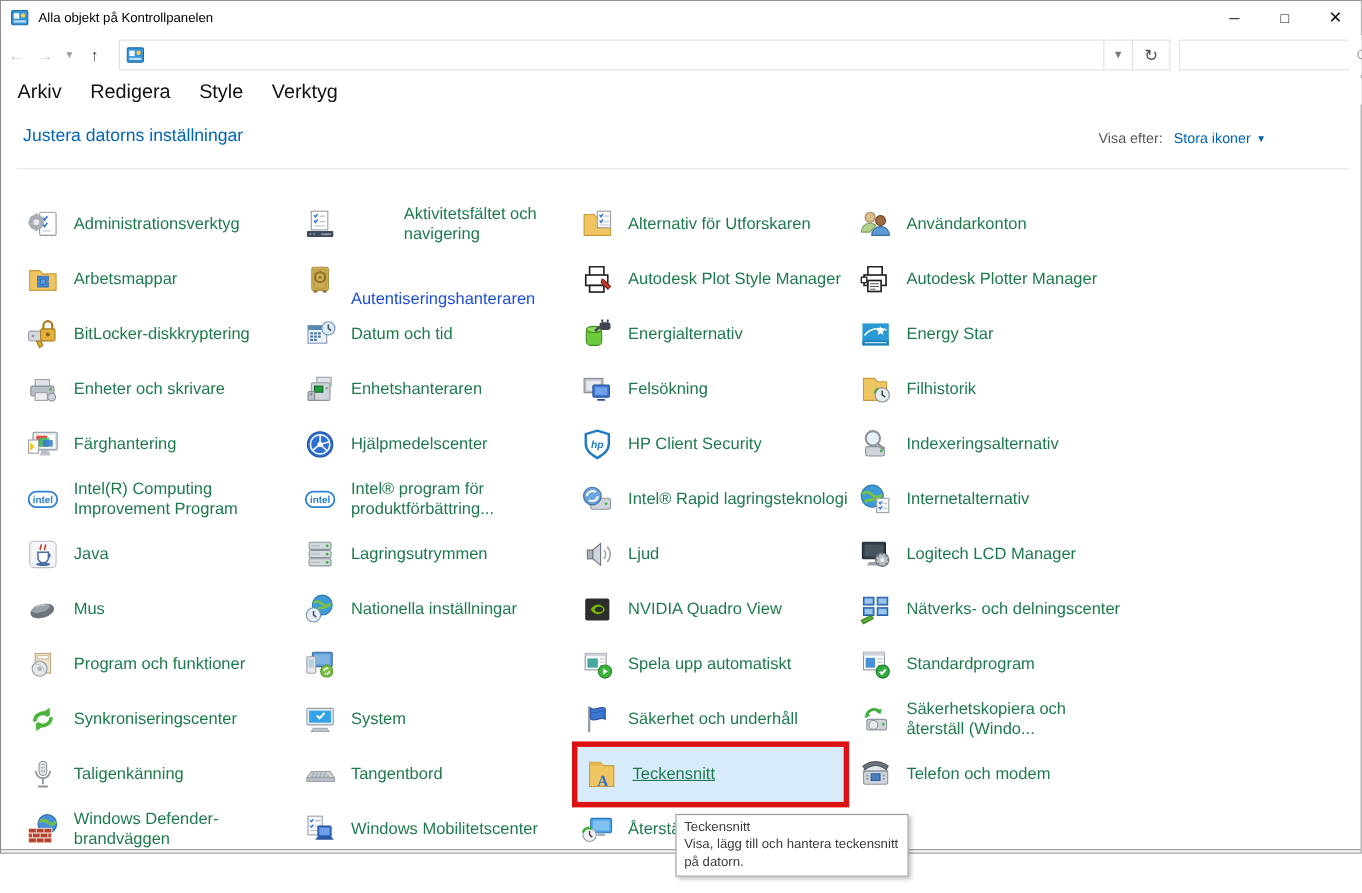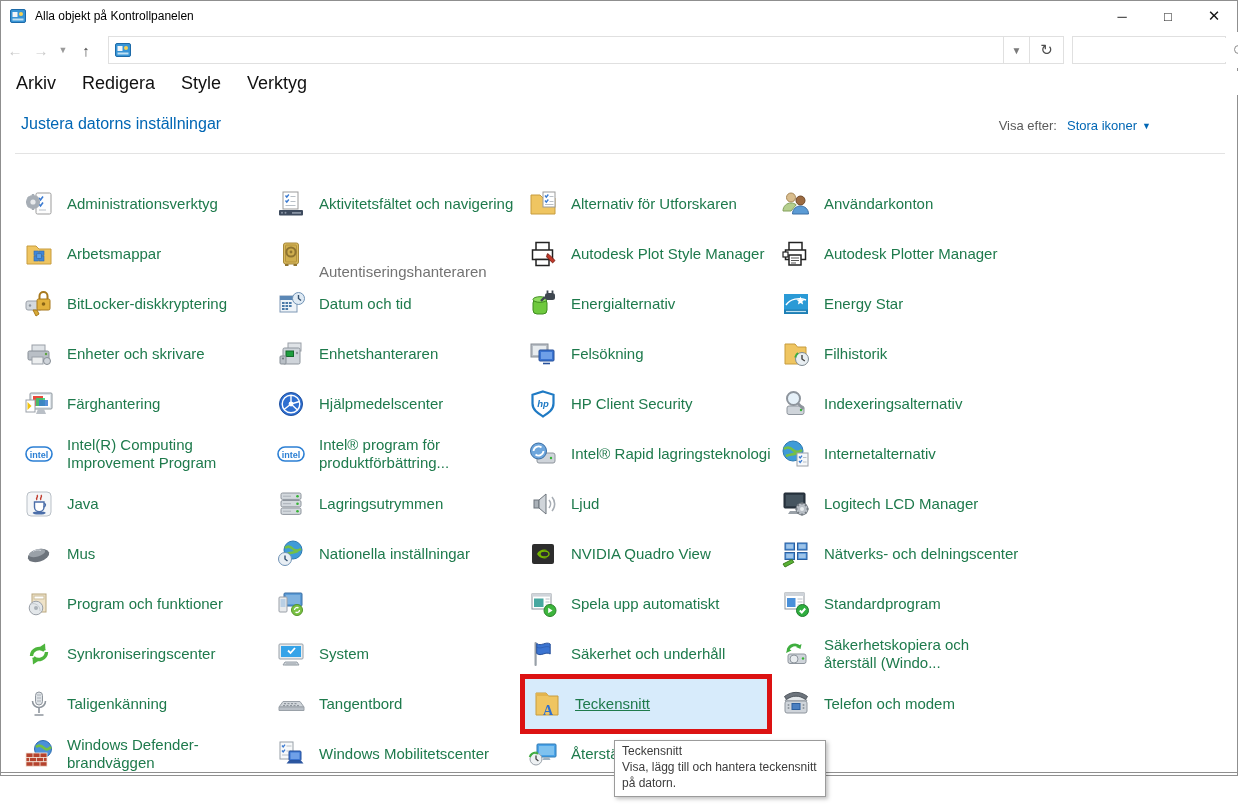--- a/index.html
+++ b/index.html
@@ -288,21 +288,21 @@
             <g fill="#b5432e" stroke="#f4e6da" stroke-width=".8">
               <rect x="3" y="15" width="21" height="4.4"></rect>
               <rect x="3" y="19.4" width="21" height="4.4"></rect>
               <rect x="3" y="23.8" width="21" height="4.4"></rect>
             </g>
             <path d="M10 15v4.4M17 15v4.4M6.5 19.4v4.4M13.5 19.4v4.4M20.5 19.4v4.4M10 23.8v4.4M17 23.8v4.4" stroke="#f4e6da" stroke-width=".8"></path>
           </svg>
         </span>
         <span class="lbl" style="color: rgb(30, 122, 76);">Windows Defender-brandväggen</span>
       </div>
-      <div class="cell" style="left: 272px; top: 178px;">
+      <div class="cell" style="left: 272px; top: 178px; gap: 48px;">
         <span class="ic">
           <svg viewBox="0 0 32 32">
             <rect x="8" y="4" width="15" height="17" fill="#fff" stroke="#9b9b9b"></rect>
             <path d="M10.5 7.5l1.3 1.7 2-2.7M10.5 12.5l1.3 1.7 2-2.7" stroke="#3a7ad1" fill="none" stroke-width="1.4"></path>
             <path d="M15.5 8.5h5M15.5 13.5h5M10.5 17.5h10" stroke="#b9c0c7"></path>
             <rect x="4" y="22" width="24" height="5.5" rx="1" fill="#3d4a5d"></rect>
             <rect x="17" y="24" width="9" height="1.8" fill="#8893a3"></rect>
             <circle cx="7" cy="24.8" r="1" fill="#8893a3"></circle>
             <circle cx="10.5" cy="24.8" r="1" fill="#8893a3"></circle>
           </svg>
@@ -313,21 +313,21 @@
         <span class="ic">
           <svg viewBox="0 0 32 32">
             <rect x="8.5" y="5" width="15" height="21" rx="2" fill="#d8b95c" stroke="#a8893a"></rect>
             <rect x="10.5" y="7" width="11" height="17" rx="1" fill="#cfae4e" stroke="#b5933f"></rect>
             <circle cx="16" cy="14" r="4.6" fill="none" stroke="#8f7430" stroke-width="2"></circle>
             <circle cx="16" cy="14" r="1.4" fill="#8f7430"></circle>
             <rect x="10" y="26" width="3.5" height="2" fill="#8f7430"></rect>
             <rect x="18.5" y="26" width="3.5" height="2" fill="#8f7430"></rect>
           </svg>
         </span>
-        <span class="lbl" style="color: #737373; margin-top: 36px;">Autentiseringshanteraren</span>
+        <span class="lbl" style="color: #1d4ed8; margin-top: 36px;">Autentiseringshanteraren</span>
       </div>
       <div class="cell" style="left: 272px; top: 278px;">
         <span class="ic">
           <svg viewBox="0 0 32 32">
             <rect x="5" y="8" width="17" height="16" fill="#eef3f8" stroke="#7f98b5"></rect>
             <rect x="5" y="8" width="17" height="4" fill="#5b87b5"></rect>
             <g fill="#4a79a8">
               <rect x="7" y="14" width="2.6" height="2"></rect>
               <rect x="10.5" y="14" width="2.6" height="2"></rect>
               <rect x="14" y="14" width="2.6" height="2"></rect>

